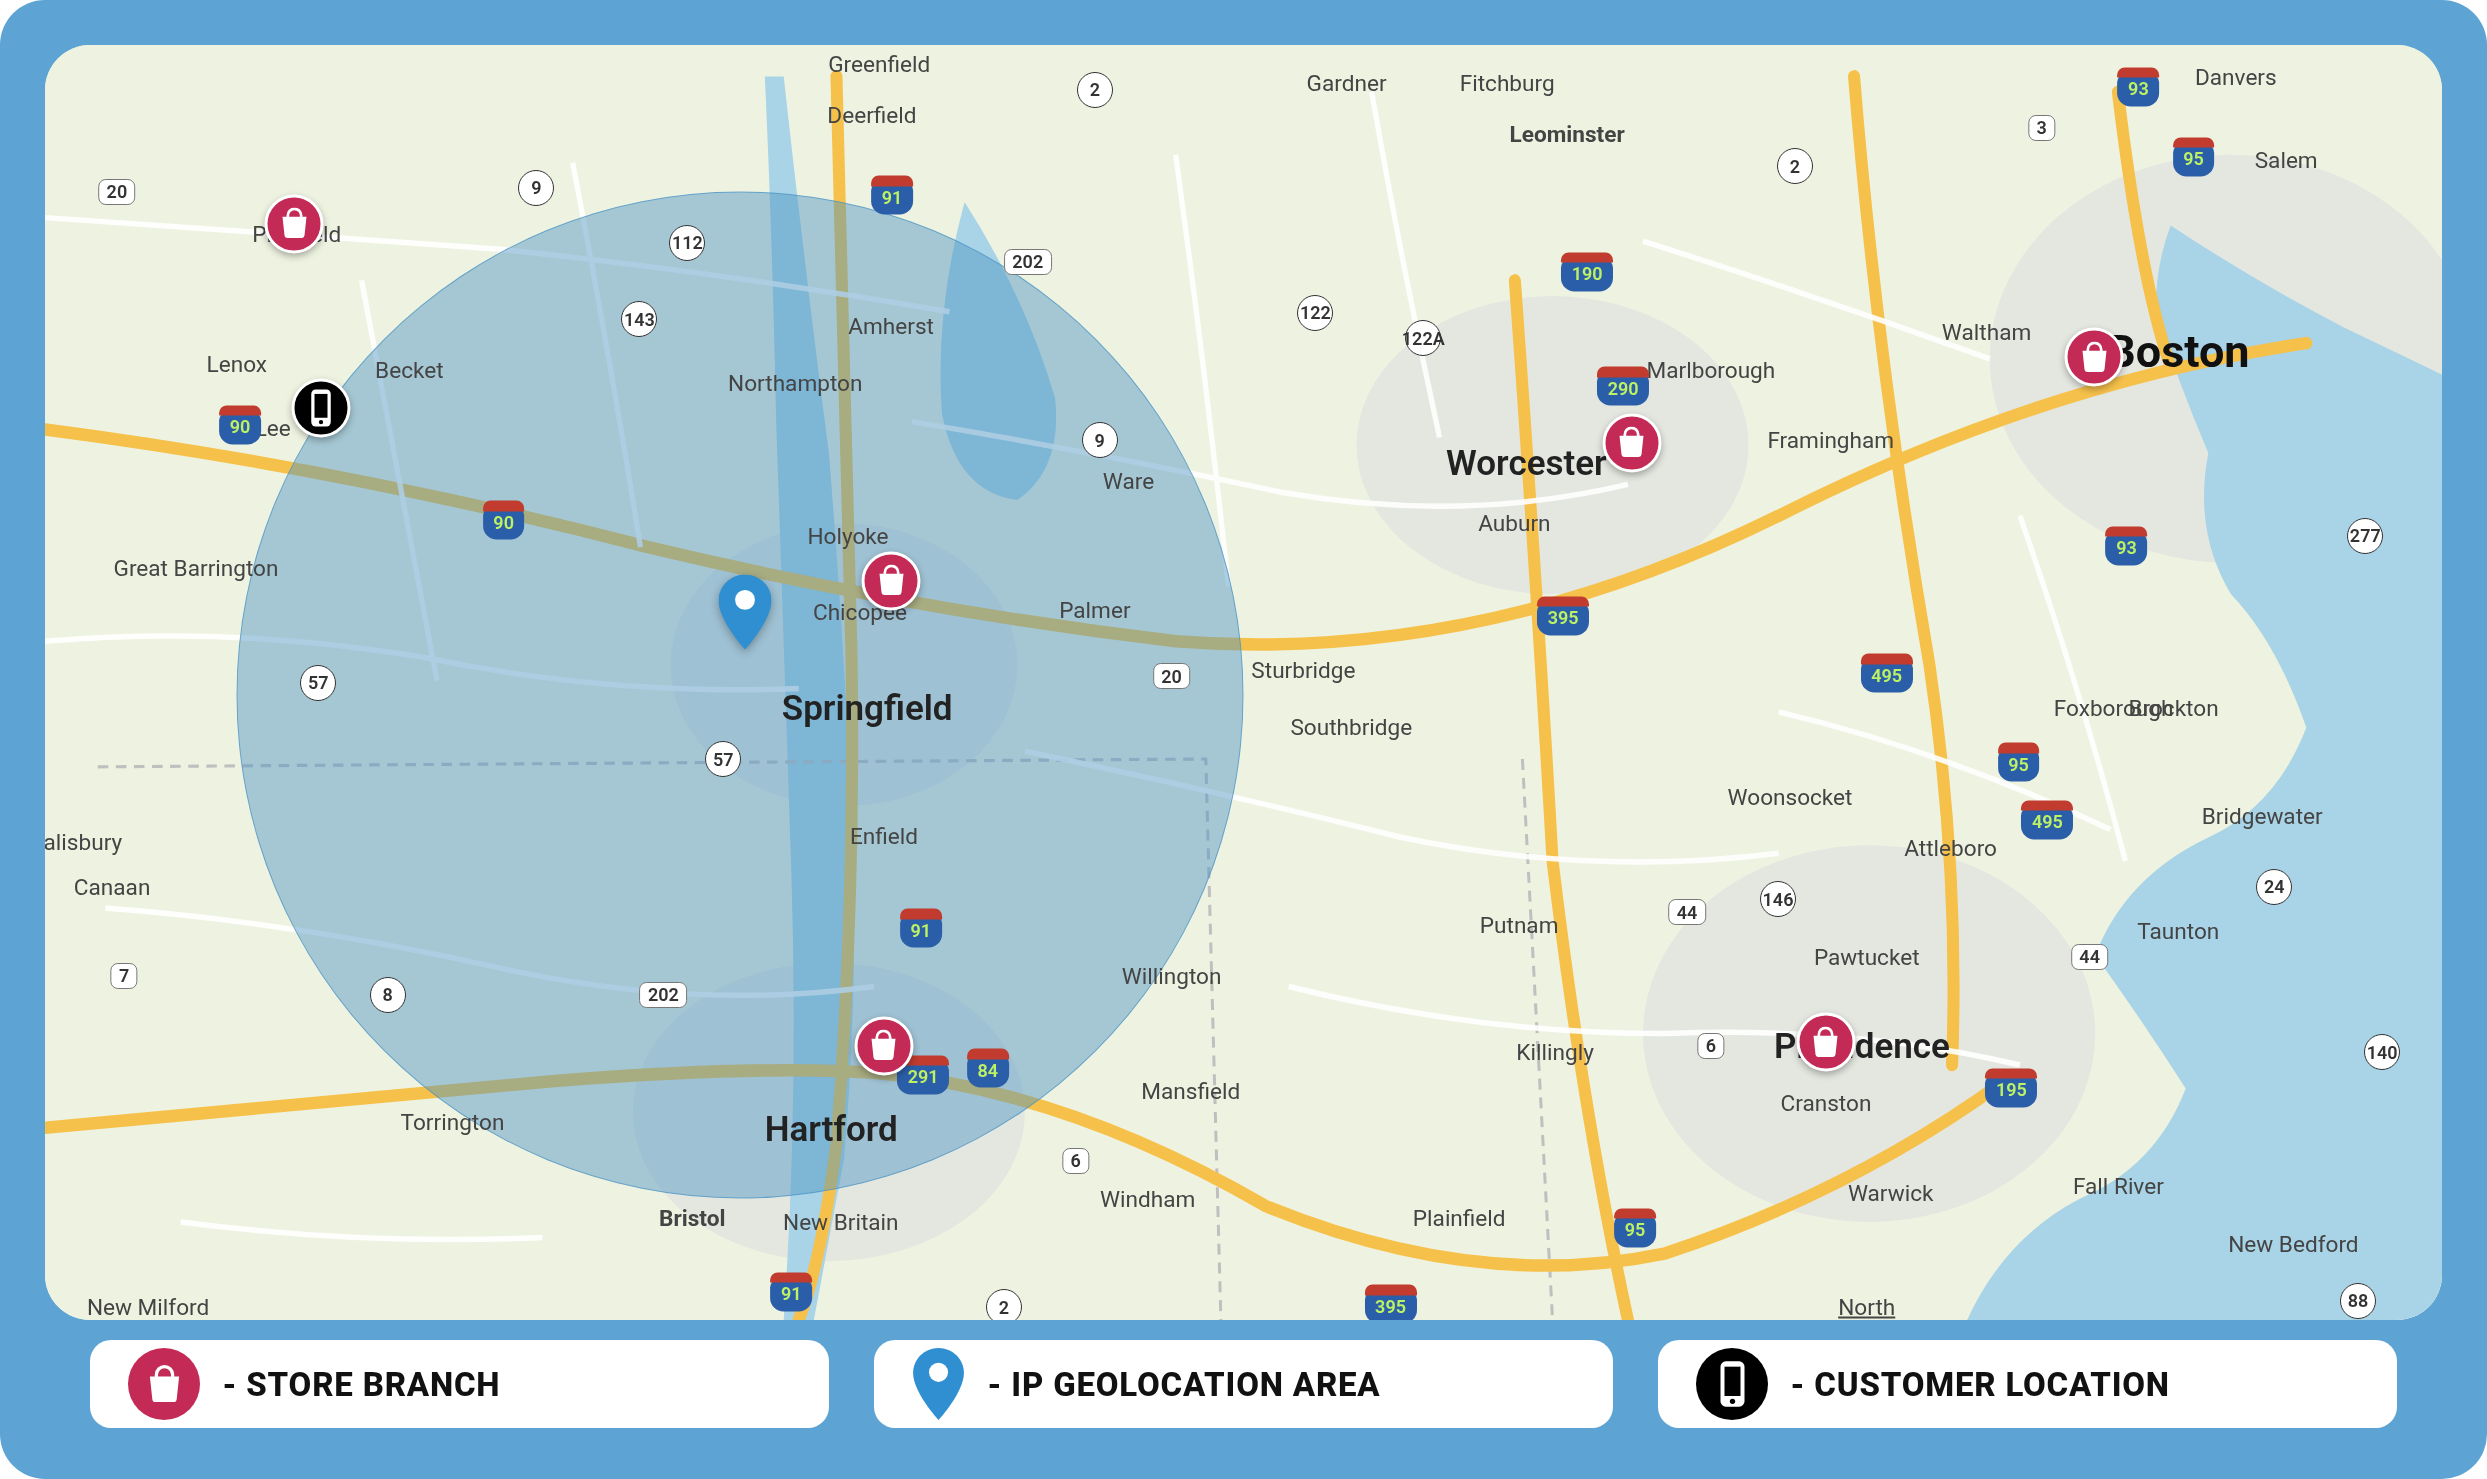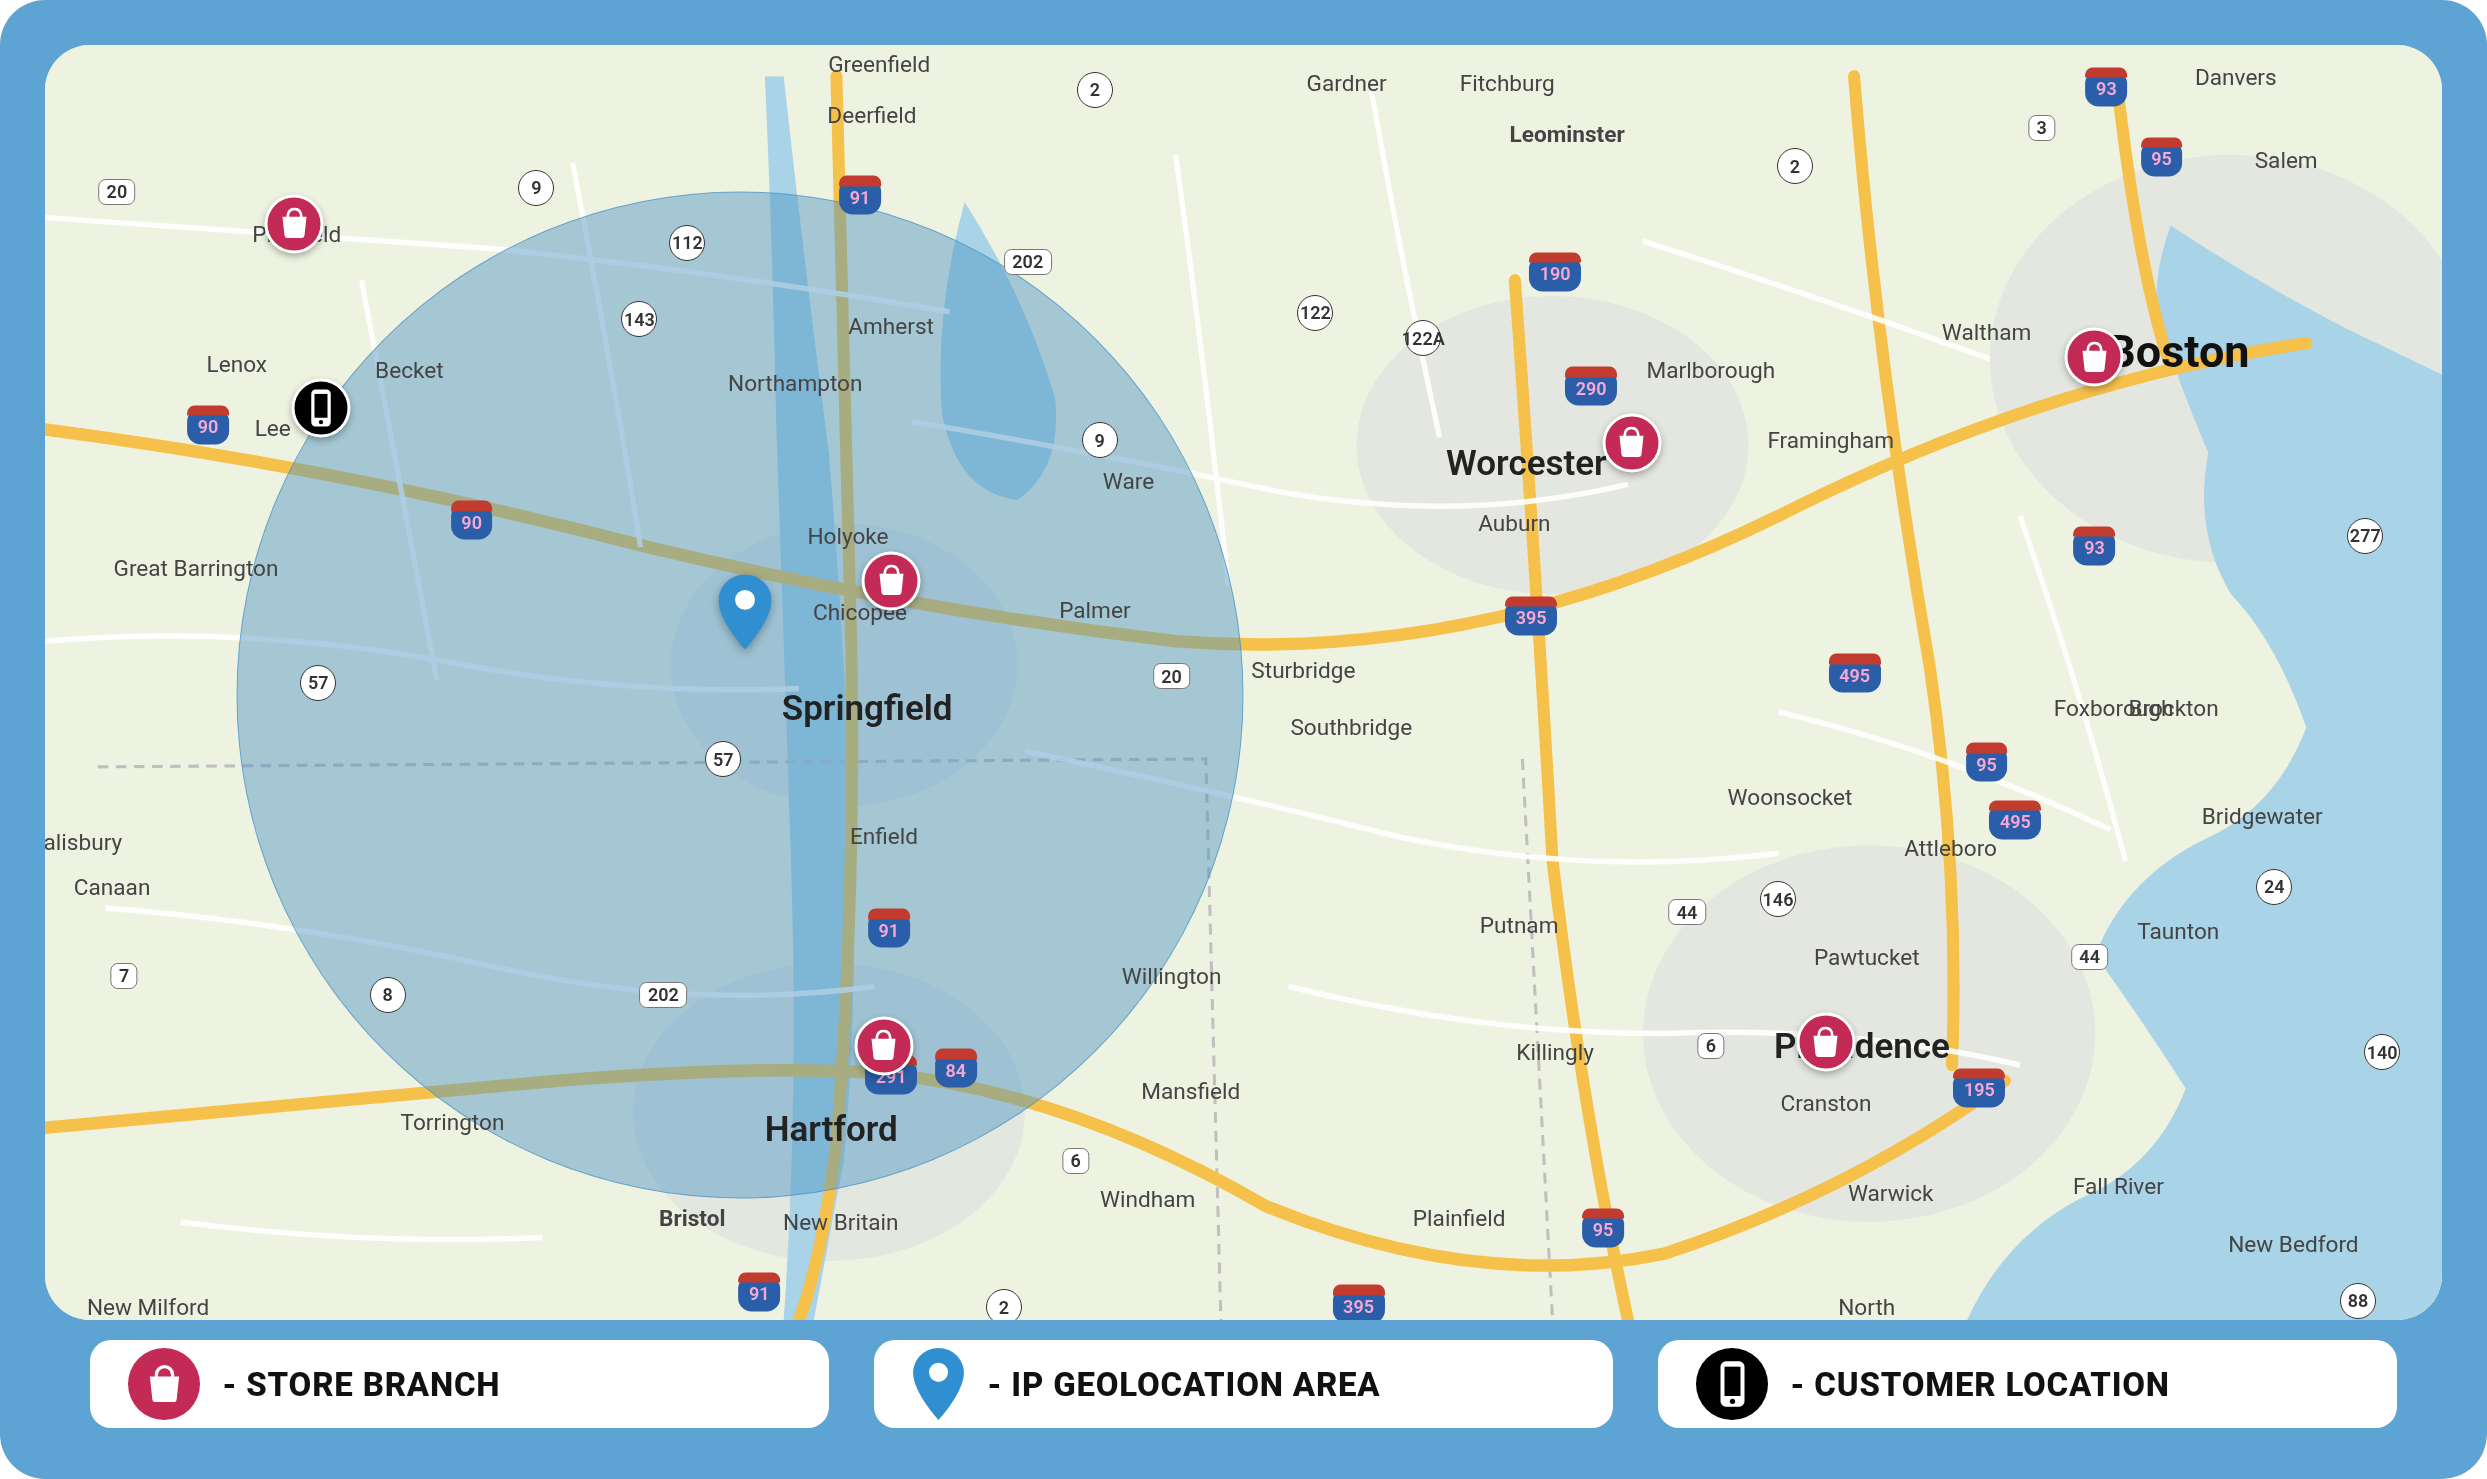--- a/index.html
+++ b/index.html
@@ -44,25 +44,26 @@
     font-weight: 600;
     background: #fff;
     border: 1.5px solid #777;
     border-radius: 7.5px;
     padding: 1.5px 7.5px;
     color: #333;
     pointer-events: none;
   }
   .shield.interstate {
     background: #2b5ea8;
-    color: #f9a8d4;
+    color: #bef264;
     border: none;
     border-radius: 9px 9px 13.6px 13.6px;
     padding: 4.5px 10.6px 7.5px 10.6px;
     position: absolute;
+    margin-left: 32px;
   }
   .shield.interstate::before {
     content: "";
     position: absolute;
     top: -6px; left: 0; right: 0; height: 10.6px;
     background: #c13b2e;
     border-radius: 7.5px 7.5px 0 0;
   }
   .shield.state {
     background: #fff;
@@ -241,21 +242,21 @@
         <div class="city-label " style="left: 72.8%; top: 59%;">Woonsocket</div>
         <div class="city-label " style="left: 79.5%; top: 63%;">Attleboro</div>
         <div class="city-label " style="left: 76%; top: 71.5%;">Pawtucket</div>
         <div class="city-label large" style="left: 75.8%; top: 78.5%;">Providence</div>
         <div class="city-label " style="left: 74.3%; top: 83%;">Cranston</div>
         <div class="city-label " style="left: 77%; top: 90%;">Warwick</div>
         <div class="city-label " style="left: 86.3%; top: 52%;">Foxborough</div>
         <div class="city-label " style="left: 89%; top: 69.5%;">Taunton</div>
         <div class="city-label " style="left: 86.5%; top: 89.5%;">Fall River</div>
         <div class="city-label " style="left: 93.8%; top: 94%;">New Bedford</div>
-        <div class="city-label " style="left: 76%; top: 99%;">North</div>
+        <div class="city-label " style="left: 76%; top: 99%; text-decoration: underline;">North</div>
         <div class="city-label " style="left: 88.8%; top: 52%;">Brockton</div>
         <div class="city-label " style="left: 92.5%; top: 60.5%;">Bridgewater</div>
         <div class="city-label " style="left: 81%; top: 22.5%;">Waltham</div>
         <div class="city-label huge" style="left: 89%; top: 24%;">Boston</div>
         <div class="city-label " style="left: 91.4%; top: 2.5%;">Danvers</div>
         <div class="city-label " style="left: 93.5%; top: 9%;">Salem</div>
       </div>
 
     <div id="shield-layer">
         <div class="shield" style="left: 3%; top: 11.5%;">20</div>

